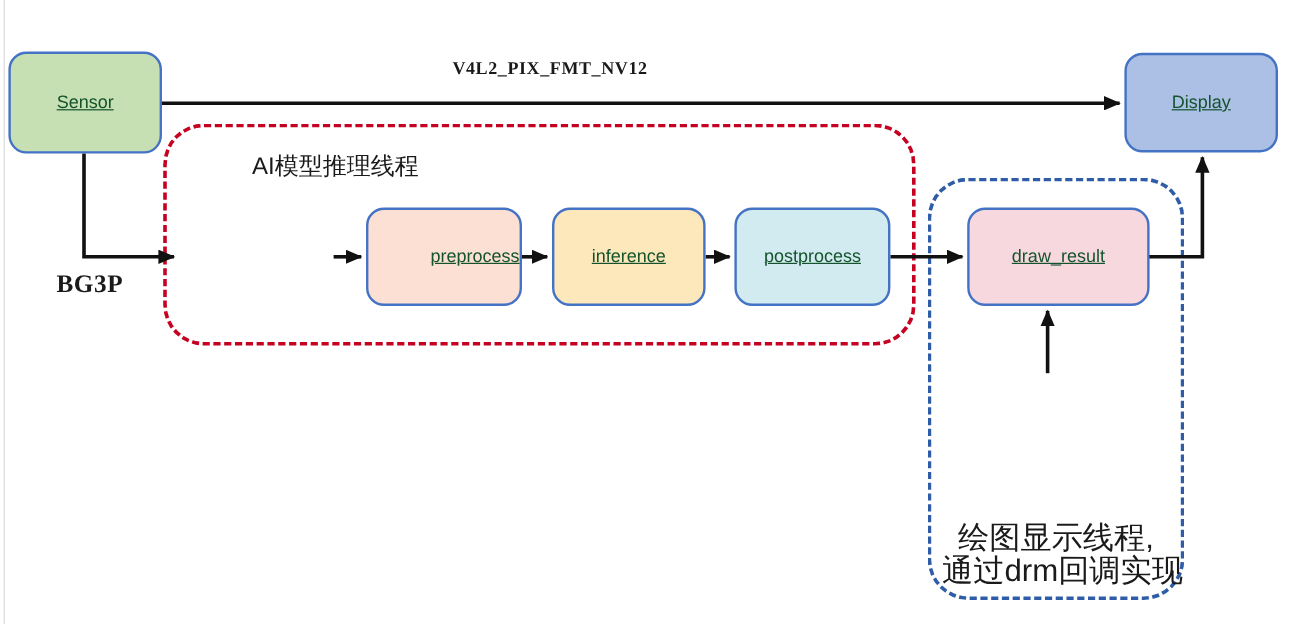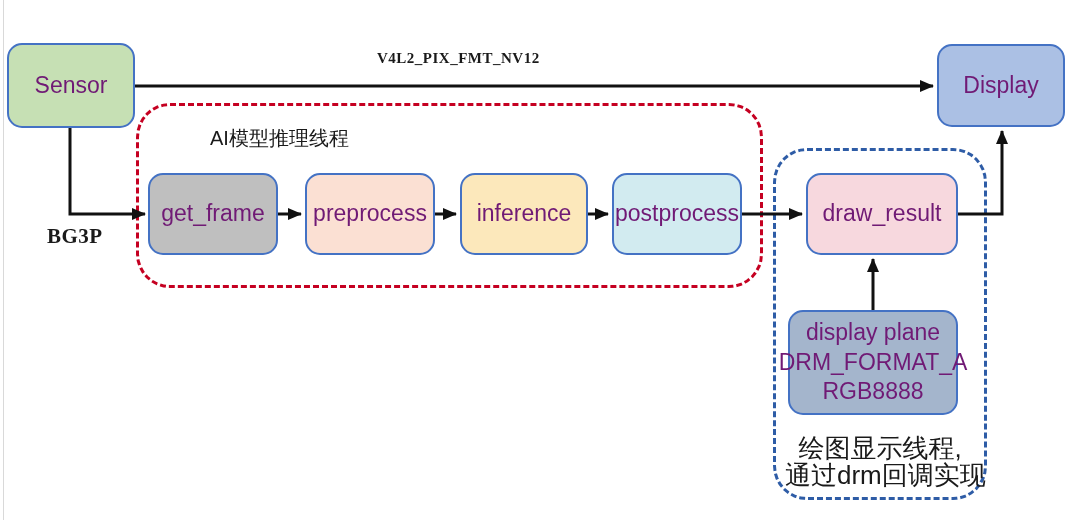--- a/index.html
+++ b/index.html
@@ -20,28 +20,29 @@
   
   .node {
     position: absolute;
     box-sizing: border-box;
     border: 2.5px solid #4472c4;
     border-radius: 15px;
     display: flex;
     align-items: center;
     justify-content: center;
     text-align: center;
-    font-size: 23px;
+    font-size: 15px;
     line-height: 1.3;
-    color: #701a75;
+    color: #14532d;
+    text-decoration: underline;
   }
   .node-sensor       { left: 7px;   top: 43px;  width: 128px; height: 85px;  background: #c6e0b4; }
   .node-display      { left: 937px; top: 44px;  width: 128px; height: 83px;  background: #abc0e4; }
   .node-get-frame    { left: 148px; top: 173px; width: 130px; height: 82px;  background: #bfbfbf; }
-  .node-preprocess   { left: 305px; top: 173px; width: 130px; height: 82px;  background: #fbe0d3; }
+  .node-preprocess   { left: 305px; top: 173px; width: 130px; height: 82px;  background: #fbe0d3; justify-content: flex-end; }
   .node-inference    { left: 460px; top: 173px; width: 128px; height: 82px;  background: #fce8bb; align-items: center; }
   .node-postprocess  { left: 612px; top: 173px; width: 130px; height: 82px;  background: #d2ebf0; }
   .node-draw-result  { left: 806px; top: 173px; width: 152px; height: 82px;  background: #f7d8de; }
   .node-display-plane{ left: 788px; top: 310px; width: 170px; height: 105px; background: #a4b5cc; }
   .node-display-plane .plane-line { display: block; }
 
   
   .group {
     position: absolute;
     box-sizing: border-box;
@@ -101,47 +102,37 @@
   </svg>
 
   <div class="node node-sensor">
     <span>Sensor</span>
   </div>
 
   <div class="node node-display">
     <span>Display</span>
   </div>
 
-  <div class="node node-get-frame">
-    <span>get_frame</span>
-  </div>
 
   <div class="node node-preprocess">
     <span>preprocess</span>
   </div>
 
   <div class="node node-inference">
     <span>inference</span>
   </div>
 
   <div class="node node-postprocess">
     <span>postprocess</span>
   </div>
 
   <div class="node node-draw-result">
     <span>draw_result</span>
   </div>
 
-  <div class="node node-display-plane">
-    <span>
-      <span class="plane-line">display plane</span>
-      <span class="plane-line">DRM_FORMAT_A</span>
-      <span class="plane-line">RGB8888</span>
-    </span>
-  </div>
 
   <div class="lbl lbl-v4l2">V4L2_PIX_FMT_NV12</div>
   <div class="lbl lbl-bg3p">BG3P</div>
   <div class="lbl lbl-ai-thread">AI模型推理线程</div>
   <div class="lbl lbl-draw-thread">
     <span class="cap-line">绘图显示线程,</span>
     <span class="cap-line">通过drm回调实现</span>
   </div>
 
 </div>

